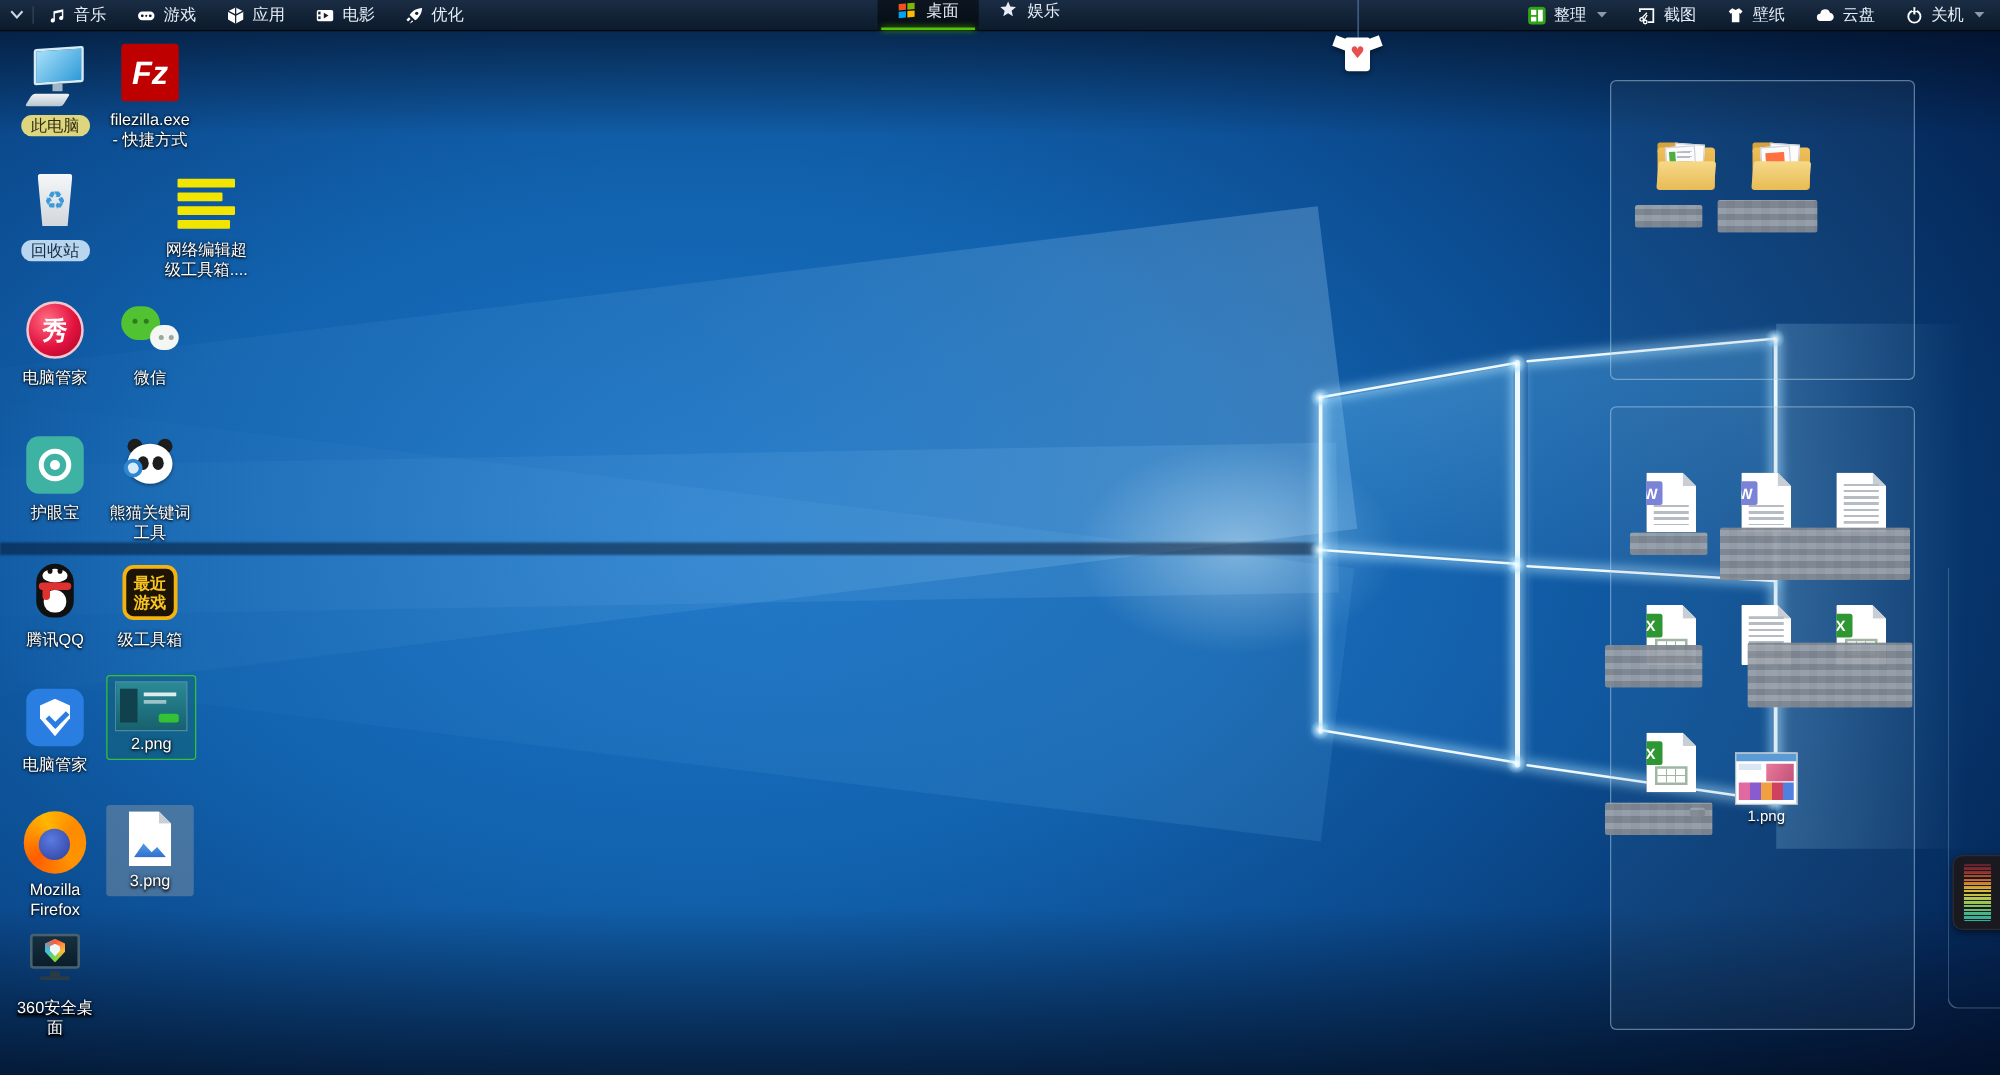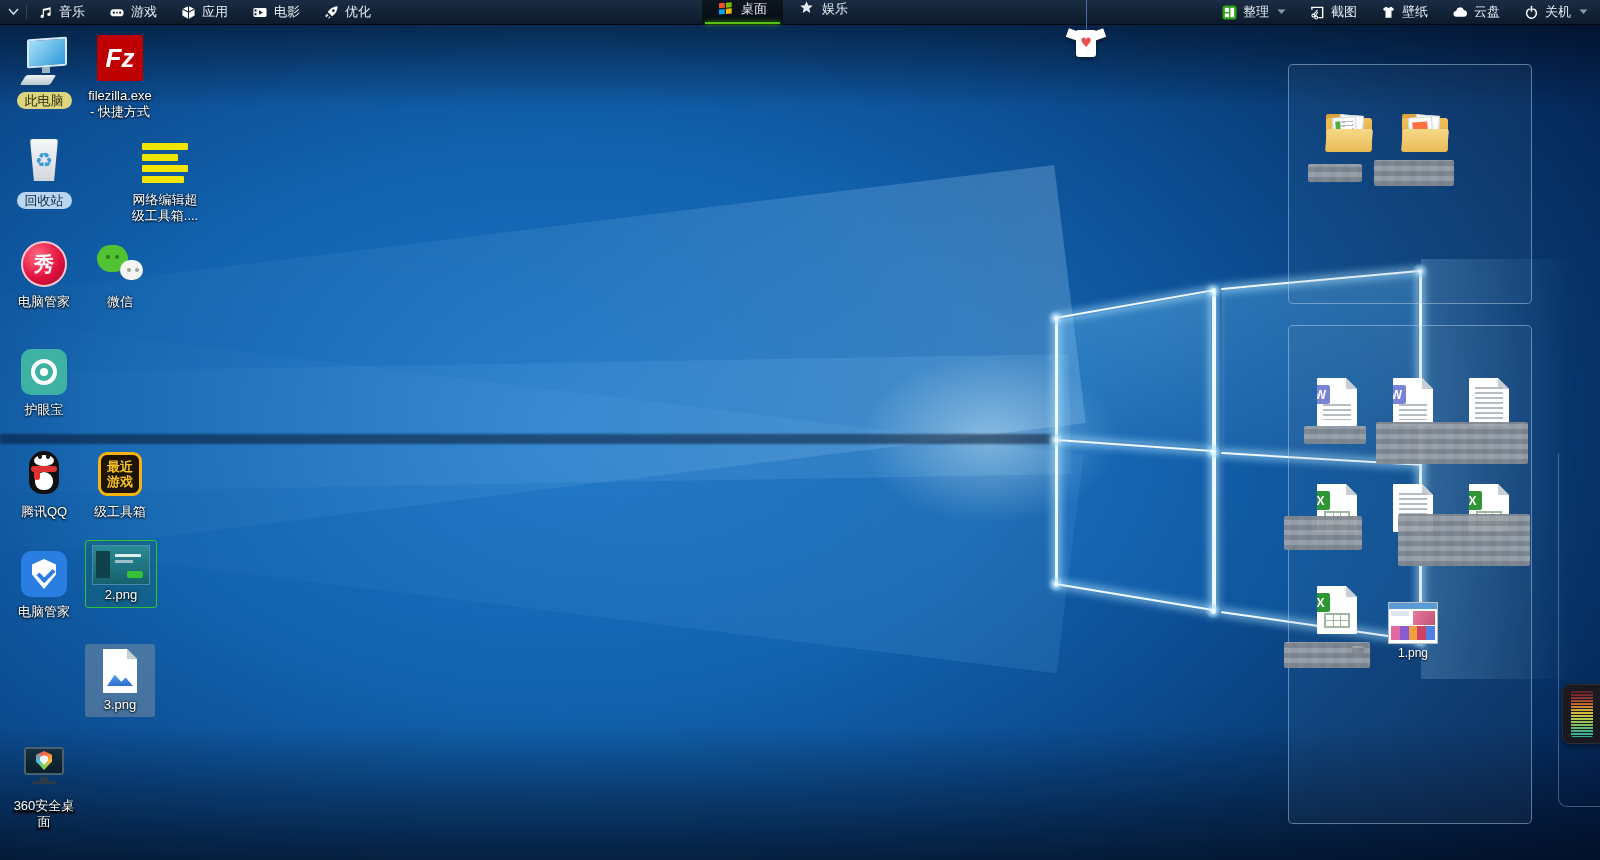--- a/index.html
+++ b/index.html
@@ -445,20 +445,32 @@
   </div>
   <div class="dcell" style="left:8px;top:322px;">
     <div class="icbox">
         <div class="ic-eg">
           <div class="ring"></div>
           <div class="pupil"></div>
         </div>
       </div>
     <div class="dlbl">护眼宝</div>
   </div>
+  <div class="dcell" style="left:84px;top:322px;">
+    <div class="icbox ic-pd">
+      <div class="ear e1"></div>
+        <div class="ear e2"></div>
+        <div class="face"></div>
+      <div class="eye y1"></div>
+        <div class="eye y2"></div>
+        <div class="mag"></div>
+    </div>
+    <div class="dlbl">熊猫关键词</div>
+    <div class="dlbl">工具</div>
+  </div>
   <div class="dcell" style="left:8px;top:424px;">
     <div class="icbox ic-qq">
       <div class="body"></div>
         <div class="face"></div>
         <div class="eye q1"></div>
         <div class="eye q2"></div>
       <div class="belly"></div>
         <div class="scarf"></div>
         <div class="tail"></div>
     </div>
@@ -483,20 +495,29 @@
     <div class="dlbl">电脑管家</div>
   </div>
   <div class="dcell sel-green" style="left:85px;top:516px;">
     <div class="th2">
       <div class="left"></div>
         <div class="l1"></div>
         <div class="l2"></div>
         <div class="btn"></div>
     </div>
     <div class="dlbl">2.png</div>
+  </div>
+  <div class="dcell" style="left:8px;top:624px;">
+    <div class="icbox">
+        <div class="ic-ff">
+          <div class="core"></div>
+        </div>
+      </div>
+    <div class="dlbl">Mozilla</div>
+    <div class="dlbl">Firefox</div>
   </div>
   <div class="dcell sel-gray" style="left:85px;top:620px;">
     <div class="ic-img">
         <div class="fold"></div>
         <div class="mnt"></div>
       </div>
     <div class="dlbl">3.png</div>
   </div>
   <div class="dcell" style="left:8px;top:718px;text-decoration:underline;">
     <div class="icbox ic-360">

